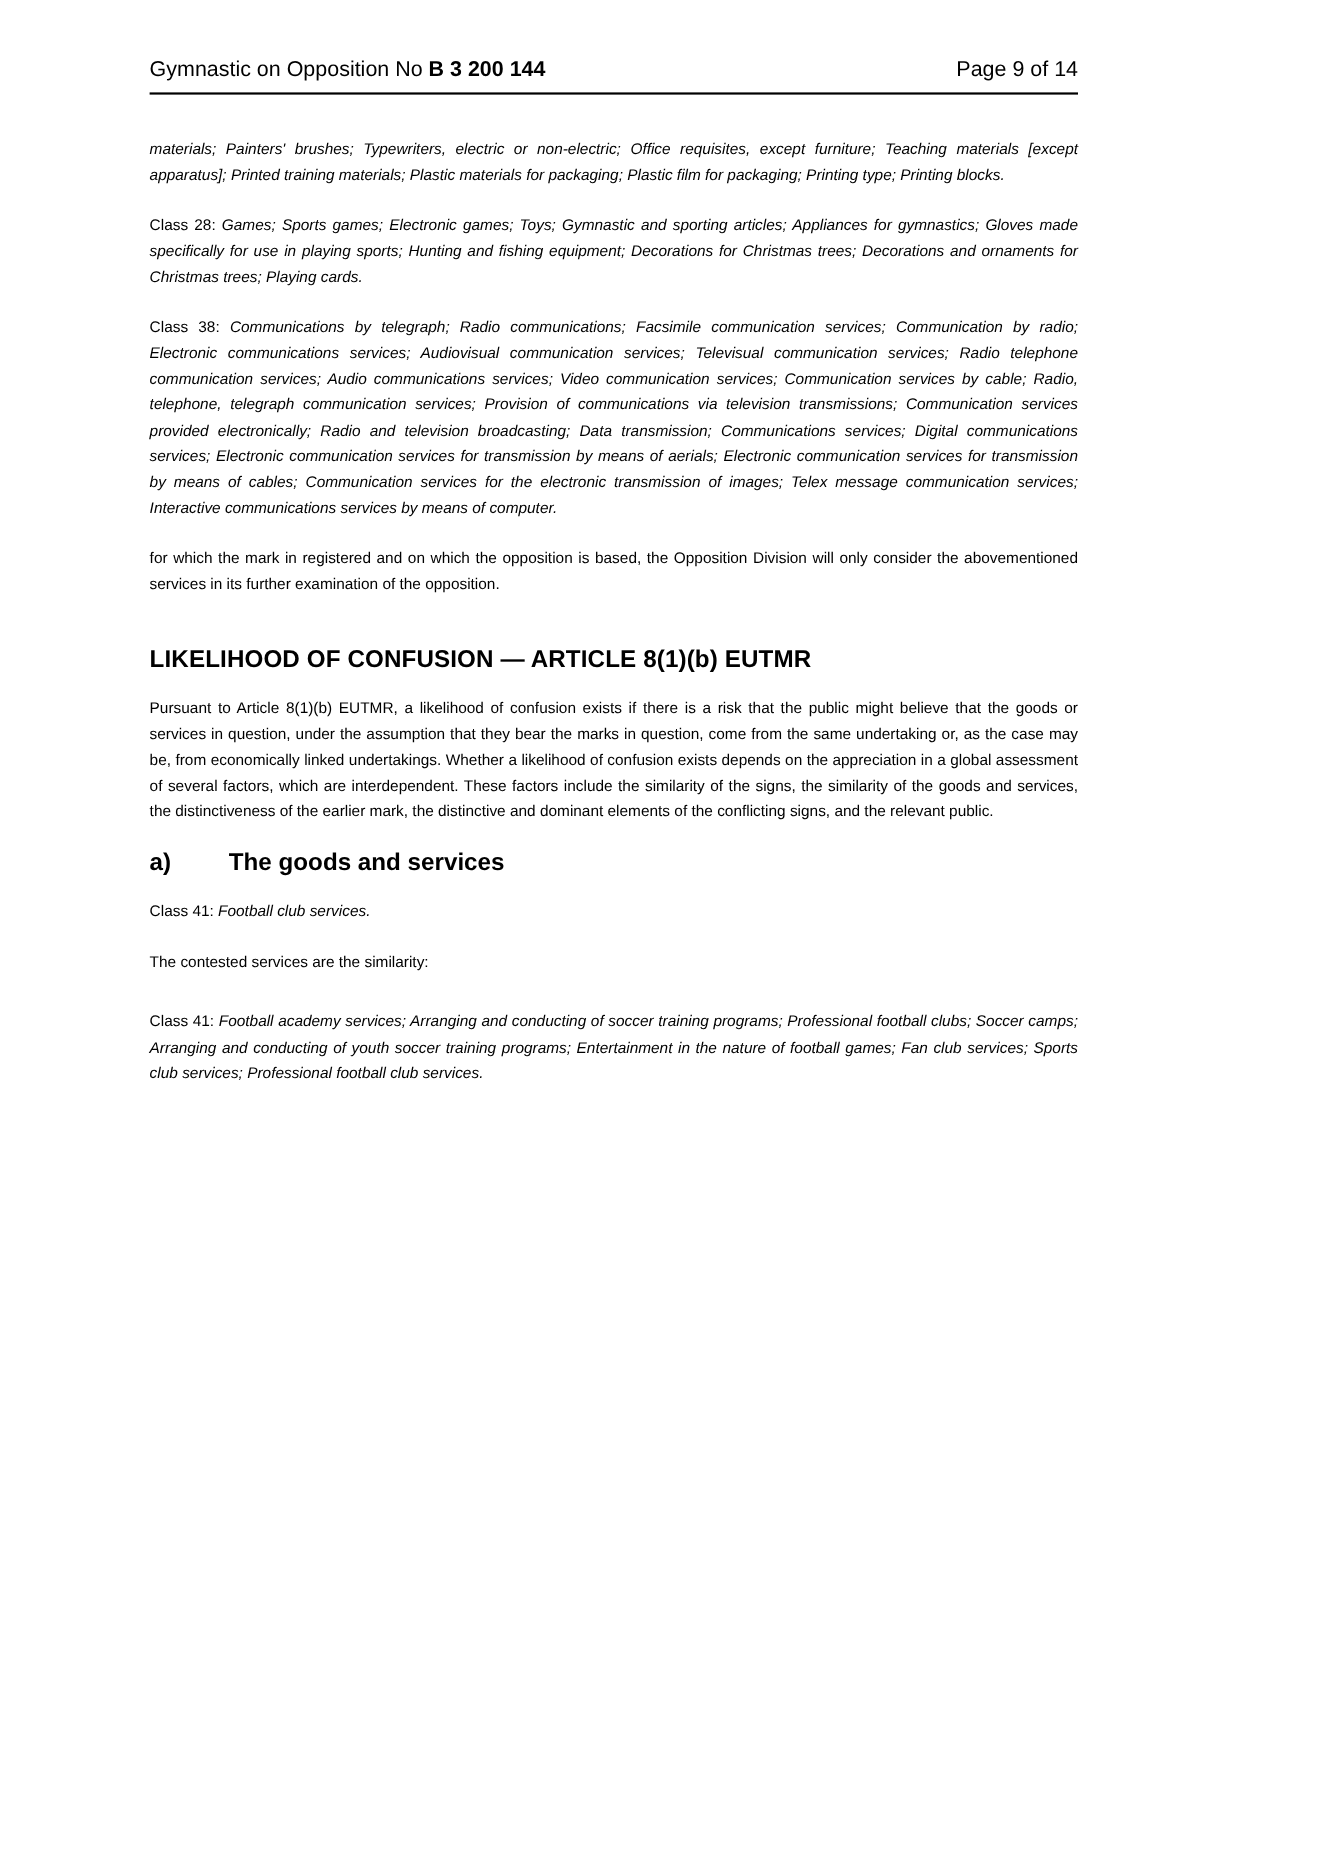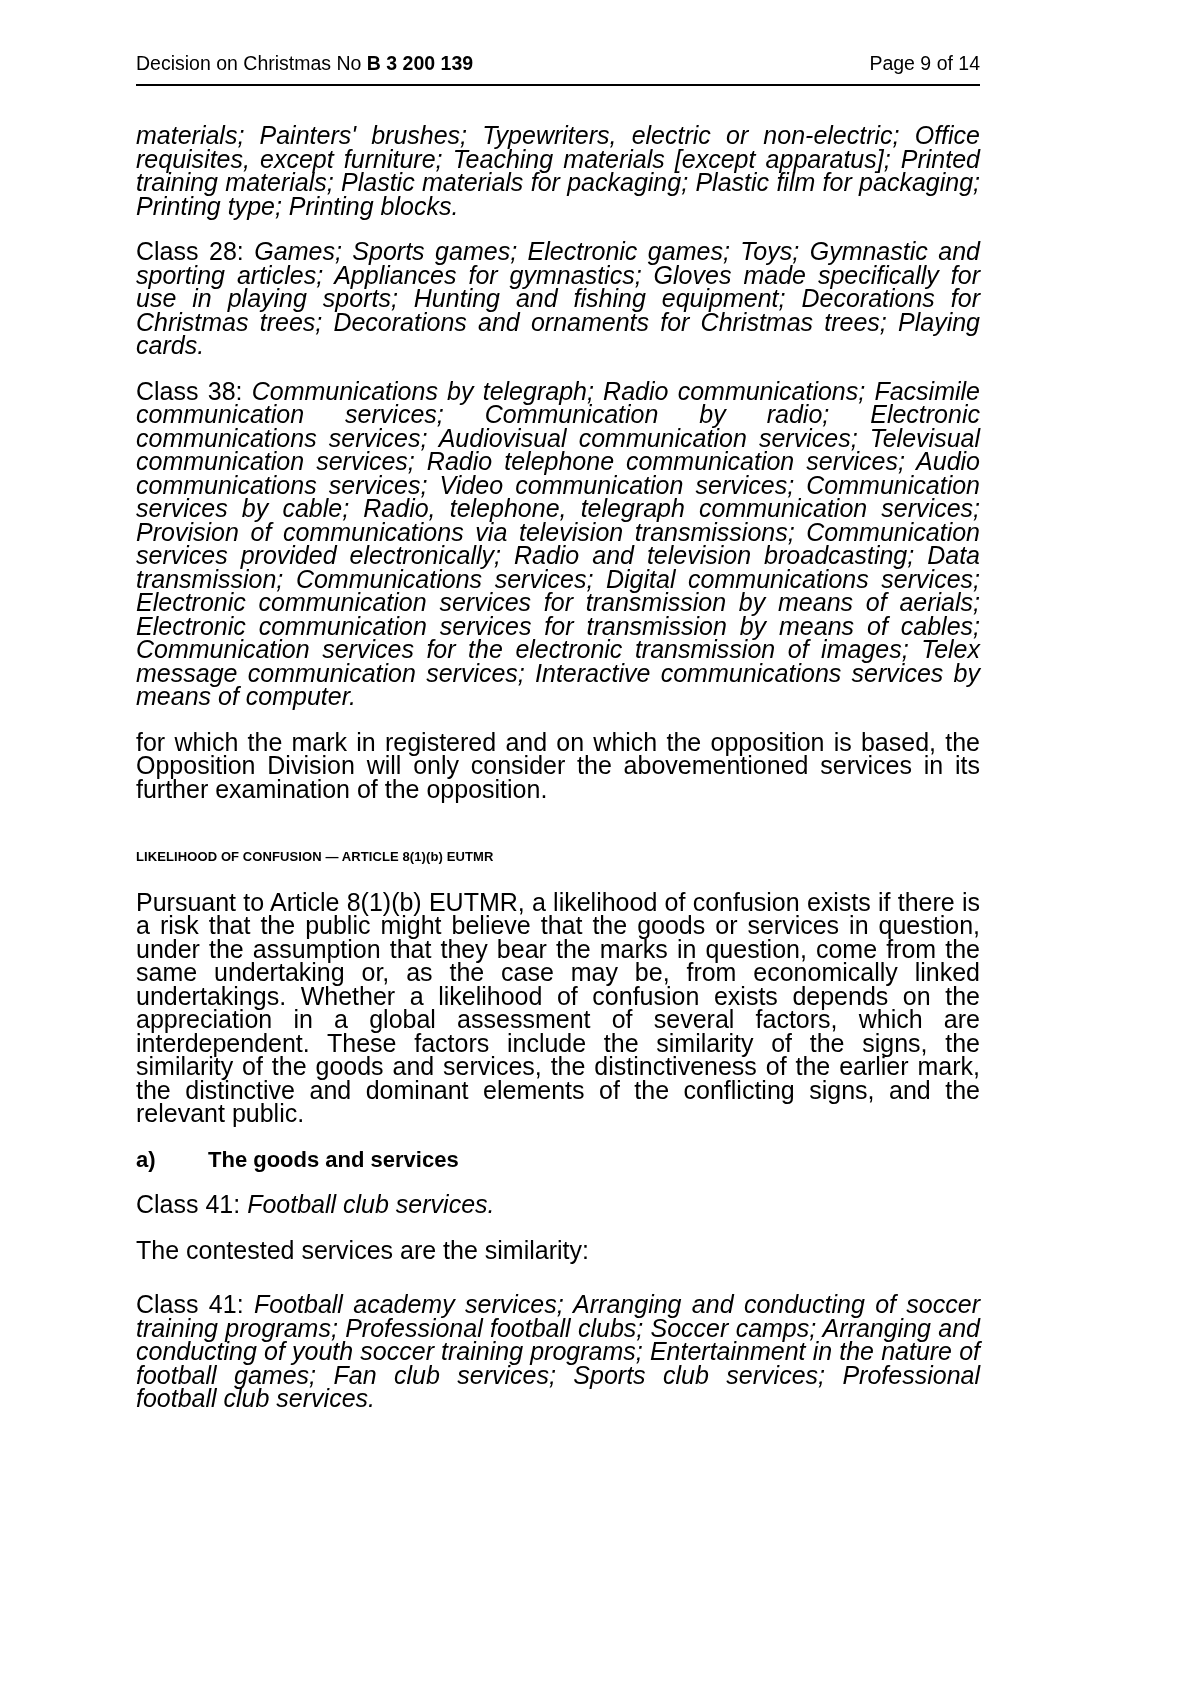--- a/index.html
+++ b/index.html
@@ -46,36 +46,36 @@
   }
   .body-text {
     margin-top: 38px;
     font-size: 19.4px;
     line-height: 23.5px;
     text-align: justify;
   }
   p.para {
     margin: 0 0 22px 0;
     text-align: justify;
-    font-size: 25px;
+    font-size: 14px;
     line-height: 23.5px;
   }
   p.para:last-child {
     margin-bottom: 0;
     margin-top: 31px;
   }
   .italic {
     font-style: italic;
   }
   .bold {
     font-weight: bold;
   }
   .section-heading {
     font-weight: bold;
-    font-size: 13px;
+    font-size: 22px;
     margin: 0 0 22px 0;
     letter-spacing: 0.1px;
   }
   .spacer-lg {
     height: 22px;
   }
   .subheading {
     font-weight: bold;
     font-size: 22px;
     margin: 0 0 22px 0;
@@ -88,21 +88,21 @@
     font-style: normal;
   }
 </style>
 </head>
 <body>
 
 <div class="page">
   <div class="content">
 
     <div class="header">
-      <div class="header-left"><span>Decision on Christmas No </span><span class="bold">B 3 200 139</span></div>
+      <div class="header-left"><span>Gymnastic on Opposition No </span><span class="bold">B 3 200 144</span></div>
       <div class="header-right">Page 9 of 14</div>
     </div>
 
     <div class="body-text">
 
       <p class="para italic">materials; Painters' brushes; Typewriters, electric or non-electric; Office requisites, except furniture; Teaching materials [except apparatus]; Printed training materials; Plastic materials for packaging; Plastic film for packaging; Printing type; Printing blocks.</p>
 
 
       <p class="para class-line"><span class="cls">Class 28: </span><span class="italic">Games; Sports games; Electronic games; Toys; Gymnastic and sporting articles; Appliances for gymnastics; Gloves made specifically for use in playing sports; Hunting and fishing equipment; Decorations for Christmas trees; Decorations and ornaments for Christmas trees; Playing cards.</span></p>
 

